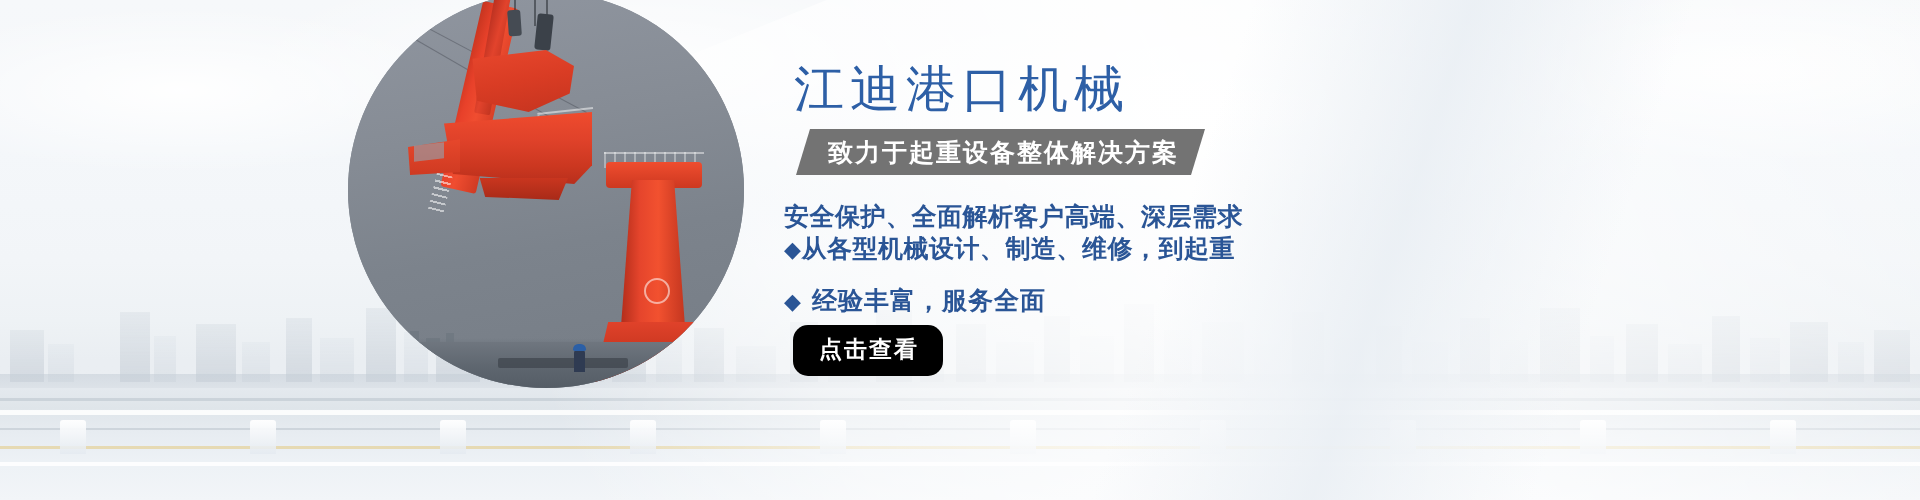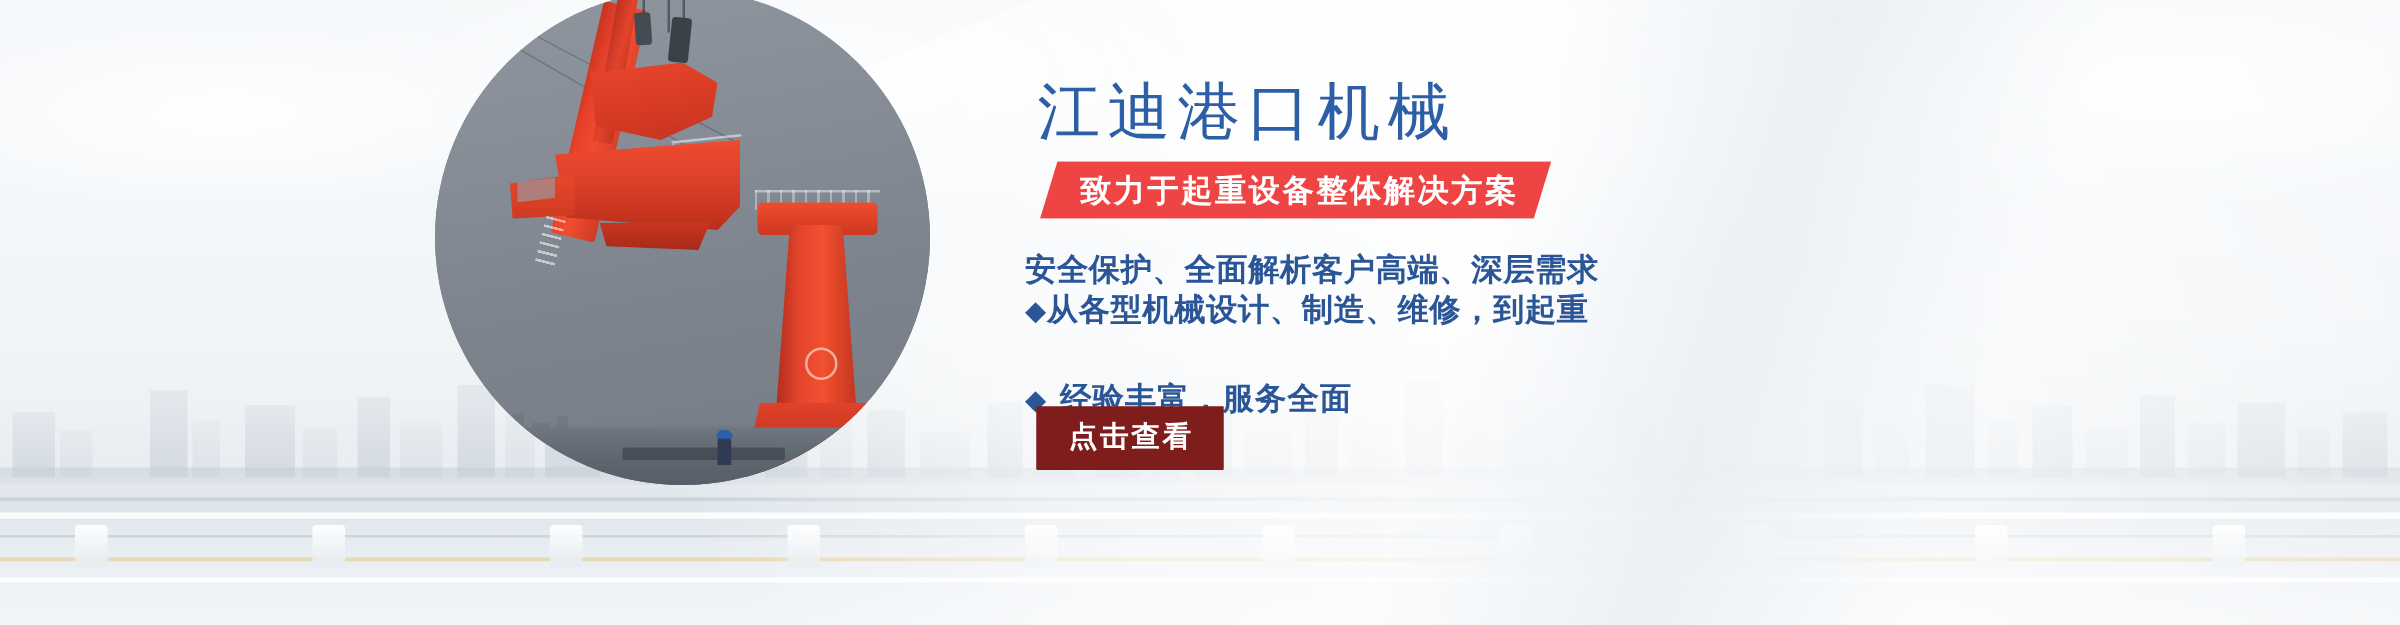--- a/index.html
+++ b/index.html
@@ -356,21 +356,21 @@
     top: 366px;
     width: 130px;
     height: 10px;
     background: rgba(58,64,72,0.65);
     border-radius: 2px;
   }
 
   
   .content {
     position: absolute;
-    left: 820px;
+    left: 784px;
     top: 0;
     width: 760px;
     height: 500px;
   }
 
   .headline {
     position: absolute;
     left: 10px;
     top: 62px;
     font-size: 50px;
@@ -380,21 +380,21 @@
     font-weight: 400;
     white-space: nowrap;
   }
 
   .ribbon {
     position: absolute;
     left: 12px;
     top: 129px;
     height: 46px;
     padding: 0 26px 0 32px;
-    background: #ef4444;
+    background: #737373;
     display: flex;
     align-items: center;
     clip-path: polygon(14px 0, 100% 0, calc(100% - 14px) 100%, 0 100%);
   }
   .ribbon span {
     color: #ffffff;
     font-size: 25px;
     font-weight: 700;
     letter-spacing: 2px;
     white-space: nowrap;
@@ -409,40 +409,40 @@
   .bullet-a {
     color: #2a5596;
     font-size: 25px;
     font-weight: 700;
     line-height: 1.28;
     letter-spacing: 0.5px;
     white-space: nowrap;
   }
   .bullet-a .dia { font-size: 22px; }
   .bullet-b {
-    margin-top: 38px;
+    margin-top: 20px;
     color: #2a5596;
     font-size: 25px;
     font-weight: 700;
     letter-spacing: 1px;
     white-space: nowrap;
   }
   .bullet-b .dia { font-size: 22px; margin-right: 10px; }
 
   .cta {
     position: absolute;
     left: 9px;
     top: 325px;
-    background: #7f1d1d;
+    background: #000000;
     color: #ffffff;
     font-size: 23px;
     font-weight: 700;
     letter-spacing: 2px;
     border: none;
-    border-radius: 1px;
+    border-radius: 15px;
     padding: 9px 24px 11px 26px;
     cursor: pointer;
     font-family: "Liberation Sans", "DejaVu Sans", sans-serif;
   }
 </style>
 </head>
 <body>
 
 <div class="banner">
 

